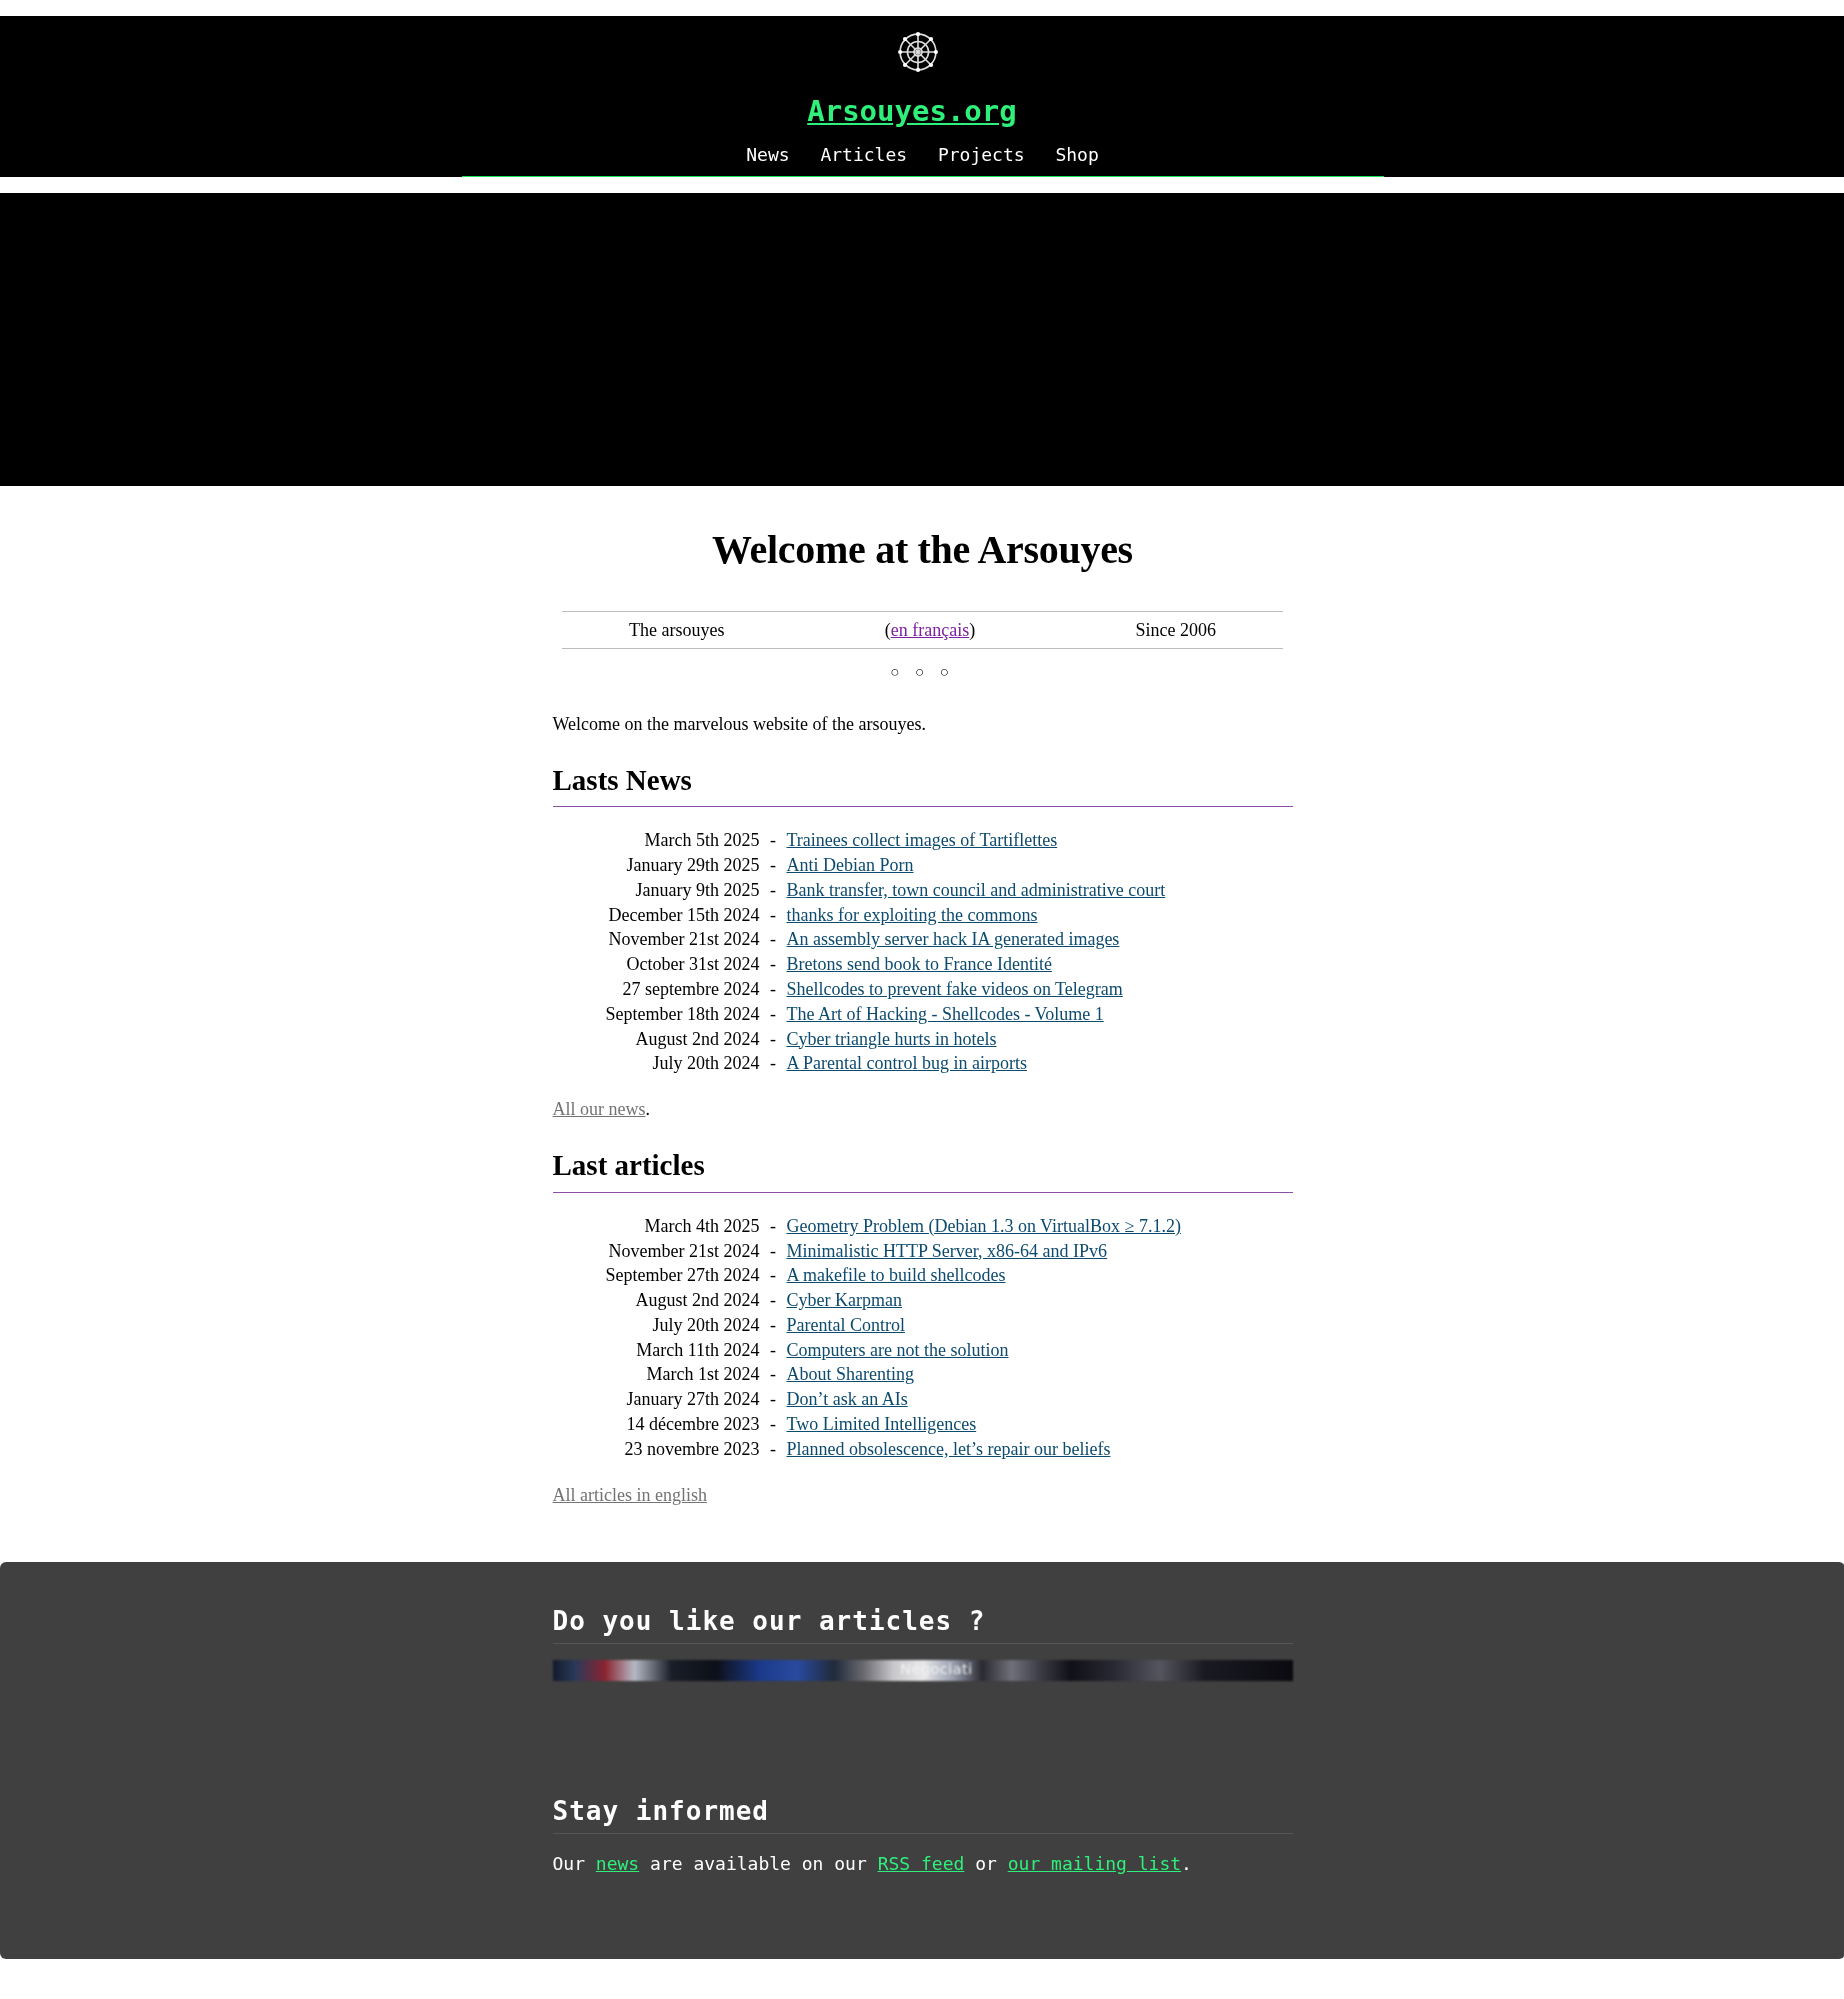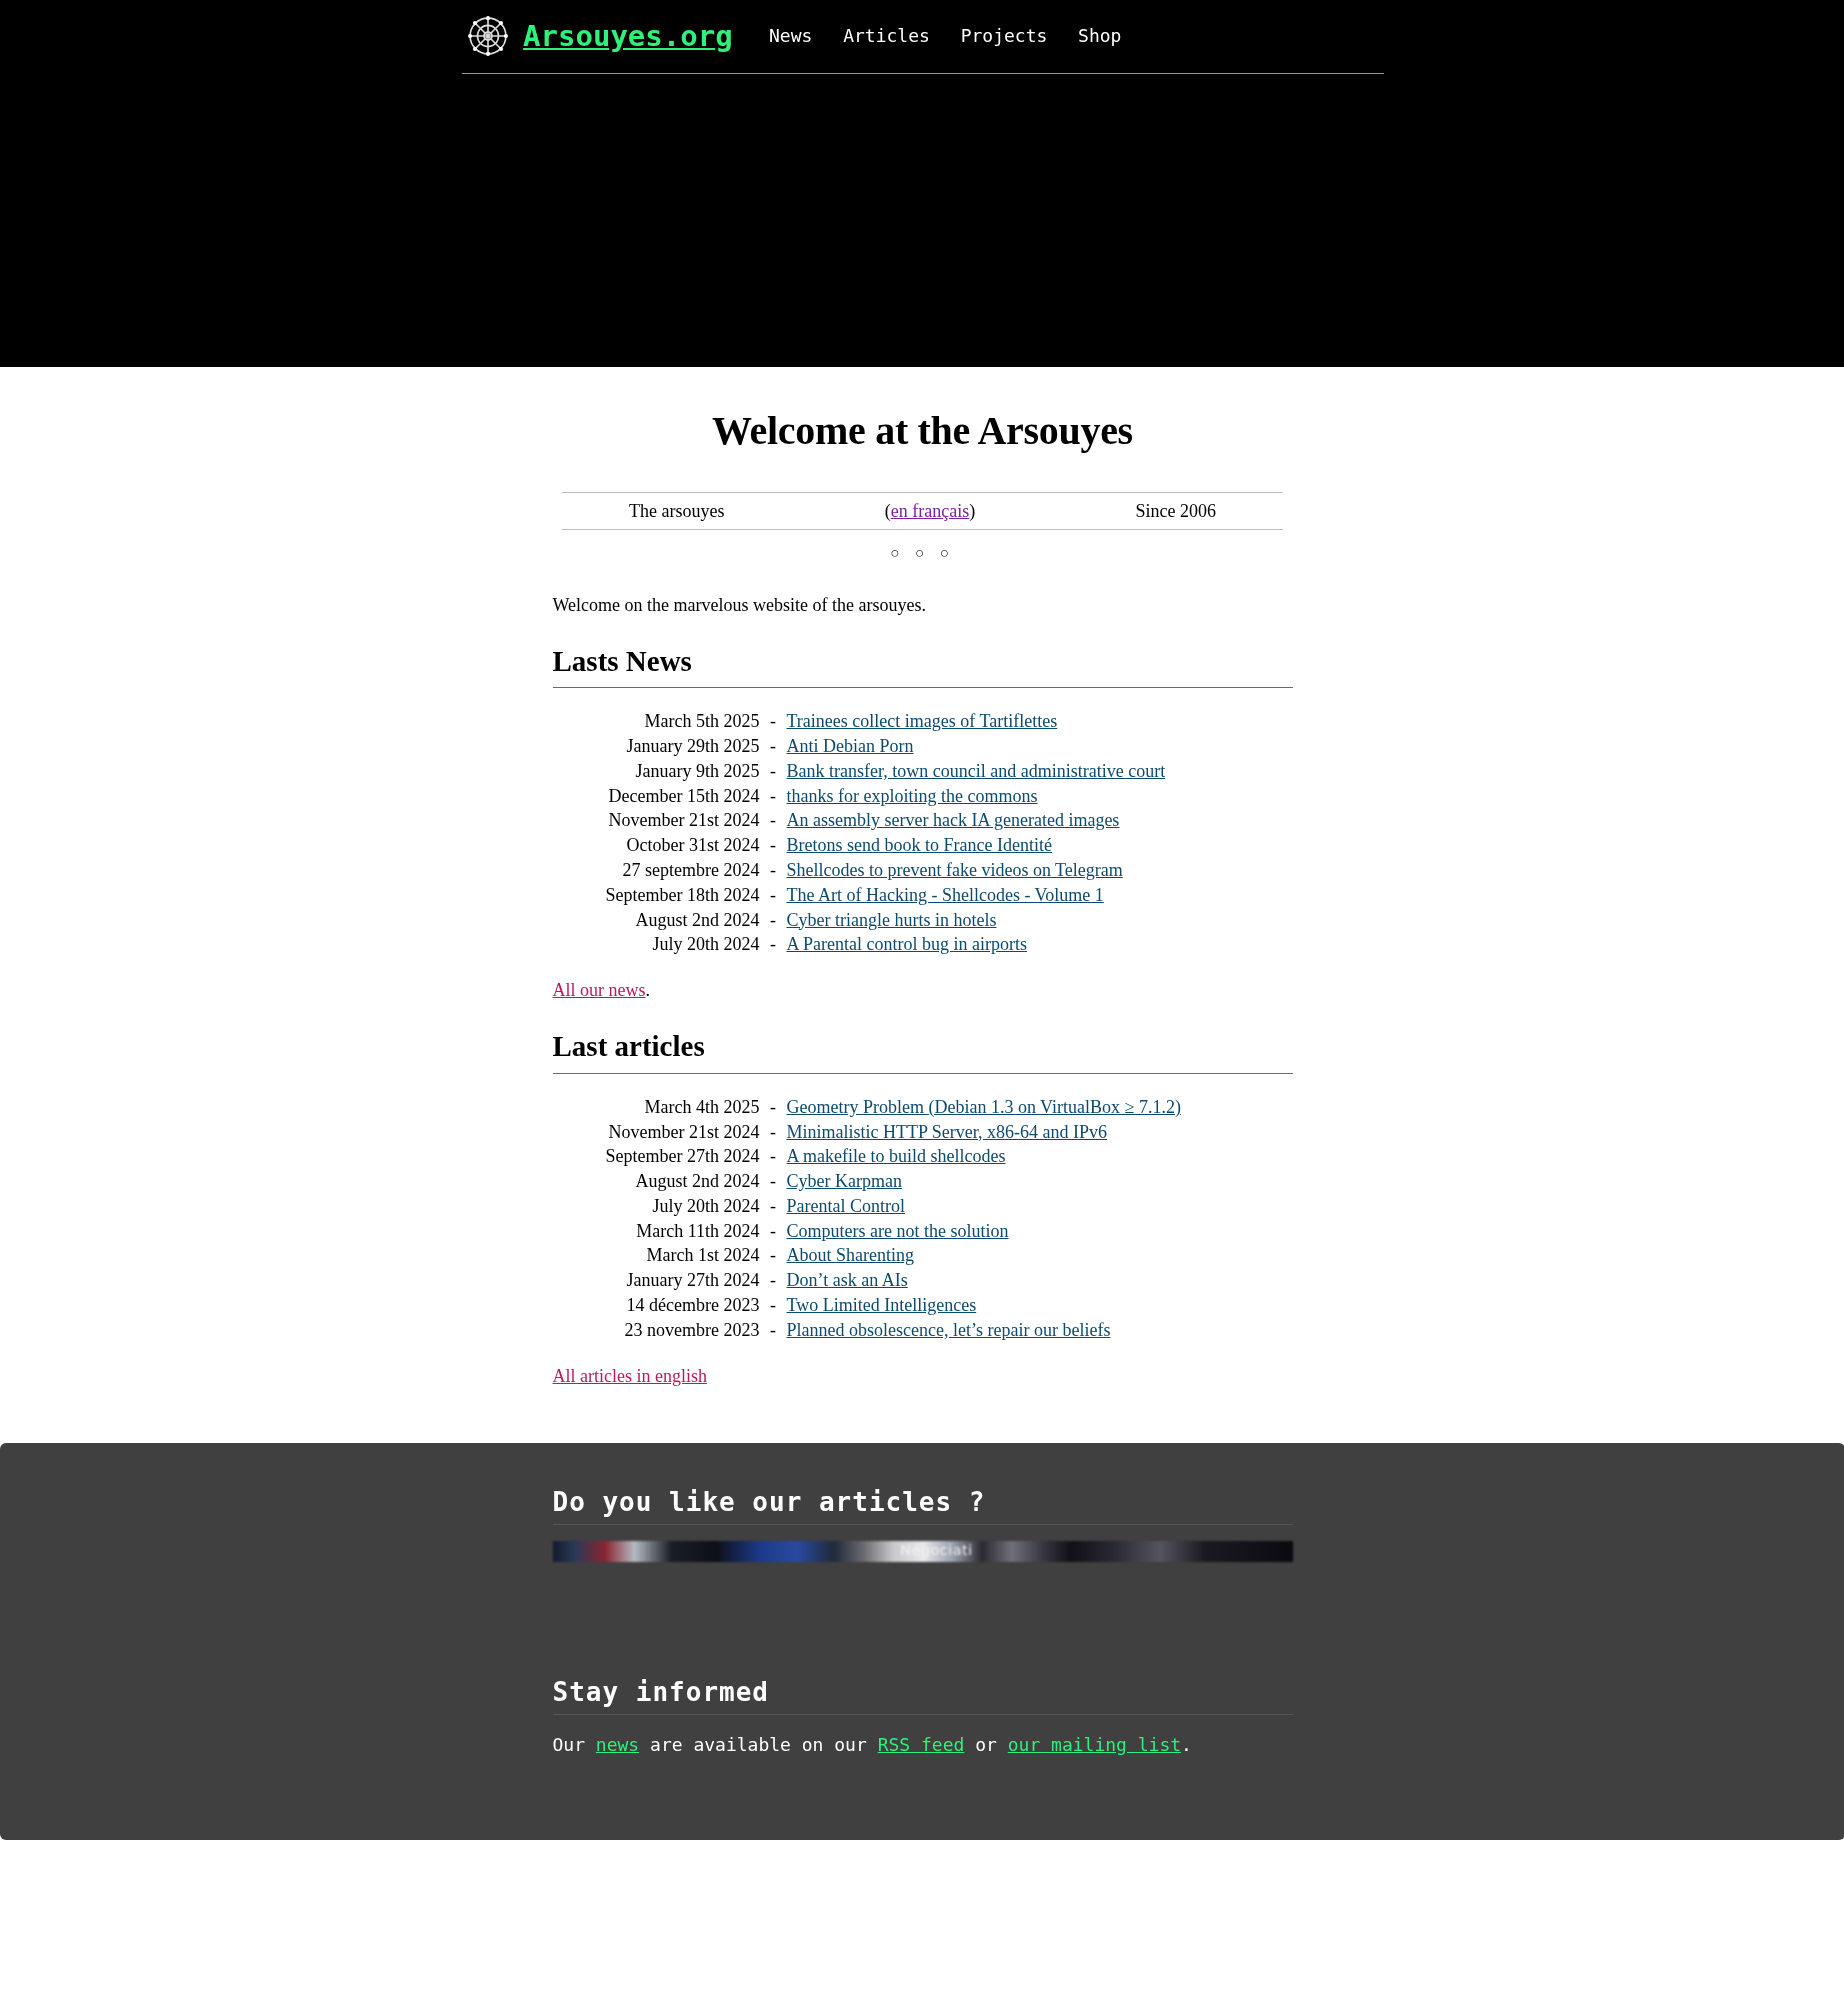--- a/index.html
+++ b/index.html
@@ -12,26 +12,27 @@
   }
 
   
   .topbar {
     background: #000000;
     width: 100%;
     padding: 0;
   }
   .topbar-inner {
     width: 922px;
-    margin: 0 auto;
+    margin: 16px auto;
     display: flex;
     align-items: center;
-    gap: 0px;
+    gap: 16px;
     border-bottom: 1.9px solid #1ee05a;
     padding: 9.6px 0 11.5px 0;
+    flex-direction: column;
   }
   .logo-mark {
     width: 52px; height: 52px;
     margin-right: 9.6px;
     flex: 0 0 auto;
     display: block;
   }
   .brand {
     font-family: "DejaVu Sans Mono", monospace;
     color: #2ef07a;
@@ -134,21 +135,21 @@
   }
   td.title a {
     color: #0c4a6e;
     text-decoration: underline;
   }
 
   .all-link {
     margin-top: 23px;
     font-size: 18px;
   }
-  .all-link a { color: #be185d; }
+  .all-link a { color: #737373; }
 
   
   .footer {
     background: #404040;
     color: #ffffff;
     width: 100%;
     padding: 44px 0 52px 0;
     font-family: "DejaVu Sans Mono", monospace;
     border-radius: 6px;
   }

